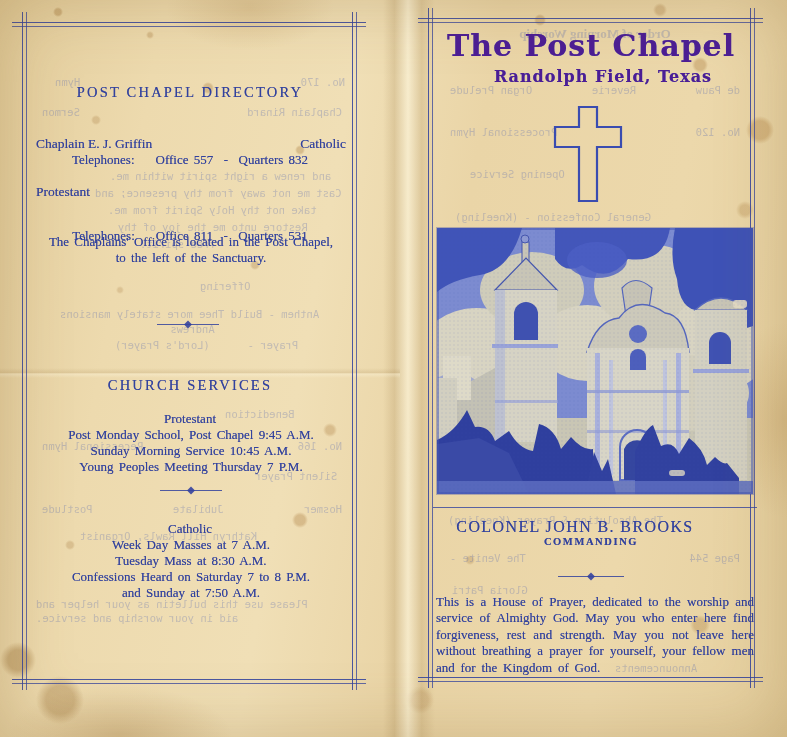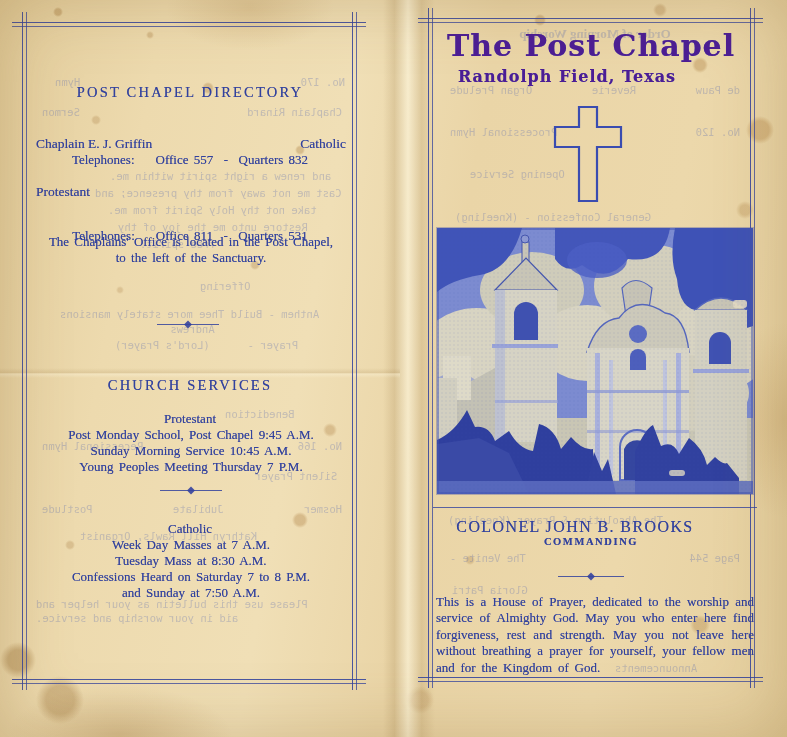--- a/index.html
+++ b/index.html
@@ -159,21 +159,21 @@
     <span class="dia"></span>
   </div>
 
 <div class="ink center body-line" style="left:40px;top:521px;width:300px;">Catholic</div>
 <div class="ink center body-line" style="left:36px;top:537px;width:310px;">Week Day Masses at 7 A.M.</div>
 <div class="ink center body-line" style="left:36px;top:553px;width:310px;">Tuesday Mass at 8:30 A.M.</div>
 <div class="ink center body-line" style="left:36px;top:569px;width:310px;">Confessions Heard on Saturday 7 to 8 P.M.</div>
 <div class="ink center body-line" style="left:36px;top:585px;width:310px;">and Sunday at 7:50 A.M.</div>
 
 <div class="ink center gothic" style="left:436px;top:28px;width:310px;font-size:30px;">The Post Chapel</div>
-<div class="ink center gothic" style="left:412px;top:67px;width:310px;font-size:16px;">Randolph Field, Texas</div>
+<div class="ink center gothic" style="left:448px;top:67px;width:310px;font-size:16px;">Randolph Field, Texas</div>
 
 <svg style="position:absolute;left:553px;top:105px;" width="70" height="100" viewBox="0 0 70 100">
   <path d="M26 2 H44 V22 H68 V42 H44 V96 H26 V42 H2 V22 H26 Z" fill="none" stroke="#3a4cb0" stroke-width="2.2"></path>
 </svg>
 
 <div class="photo">
   <svg width="316" height="266" viewBox="0 0 316 266">
     <defs>
       <pattern id="ht" width="4" height="4" patternUnits="userSpaceOnUse">
         <circle cx="1" cy="1" r="0.7" fill="#3c4fae"></circle>

